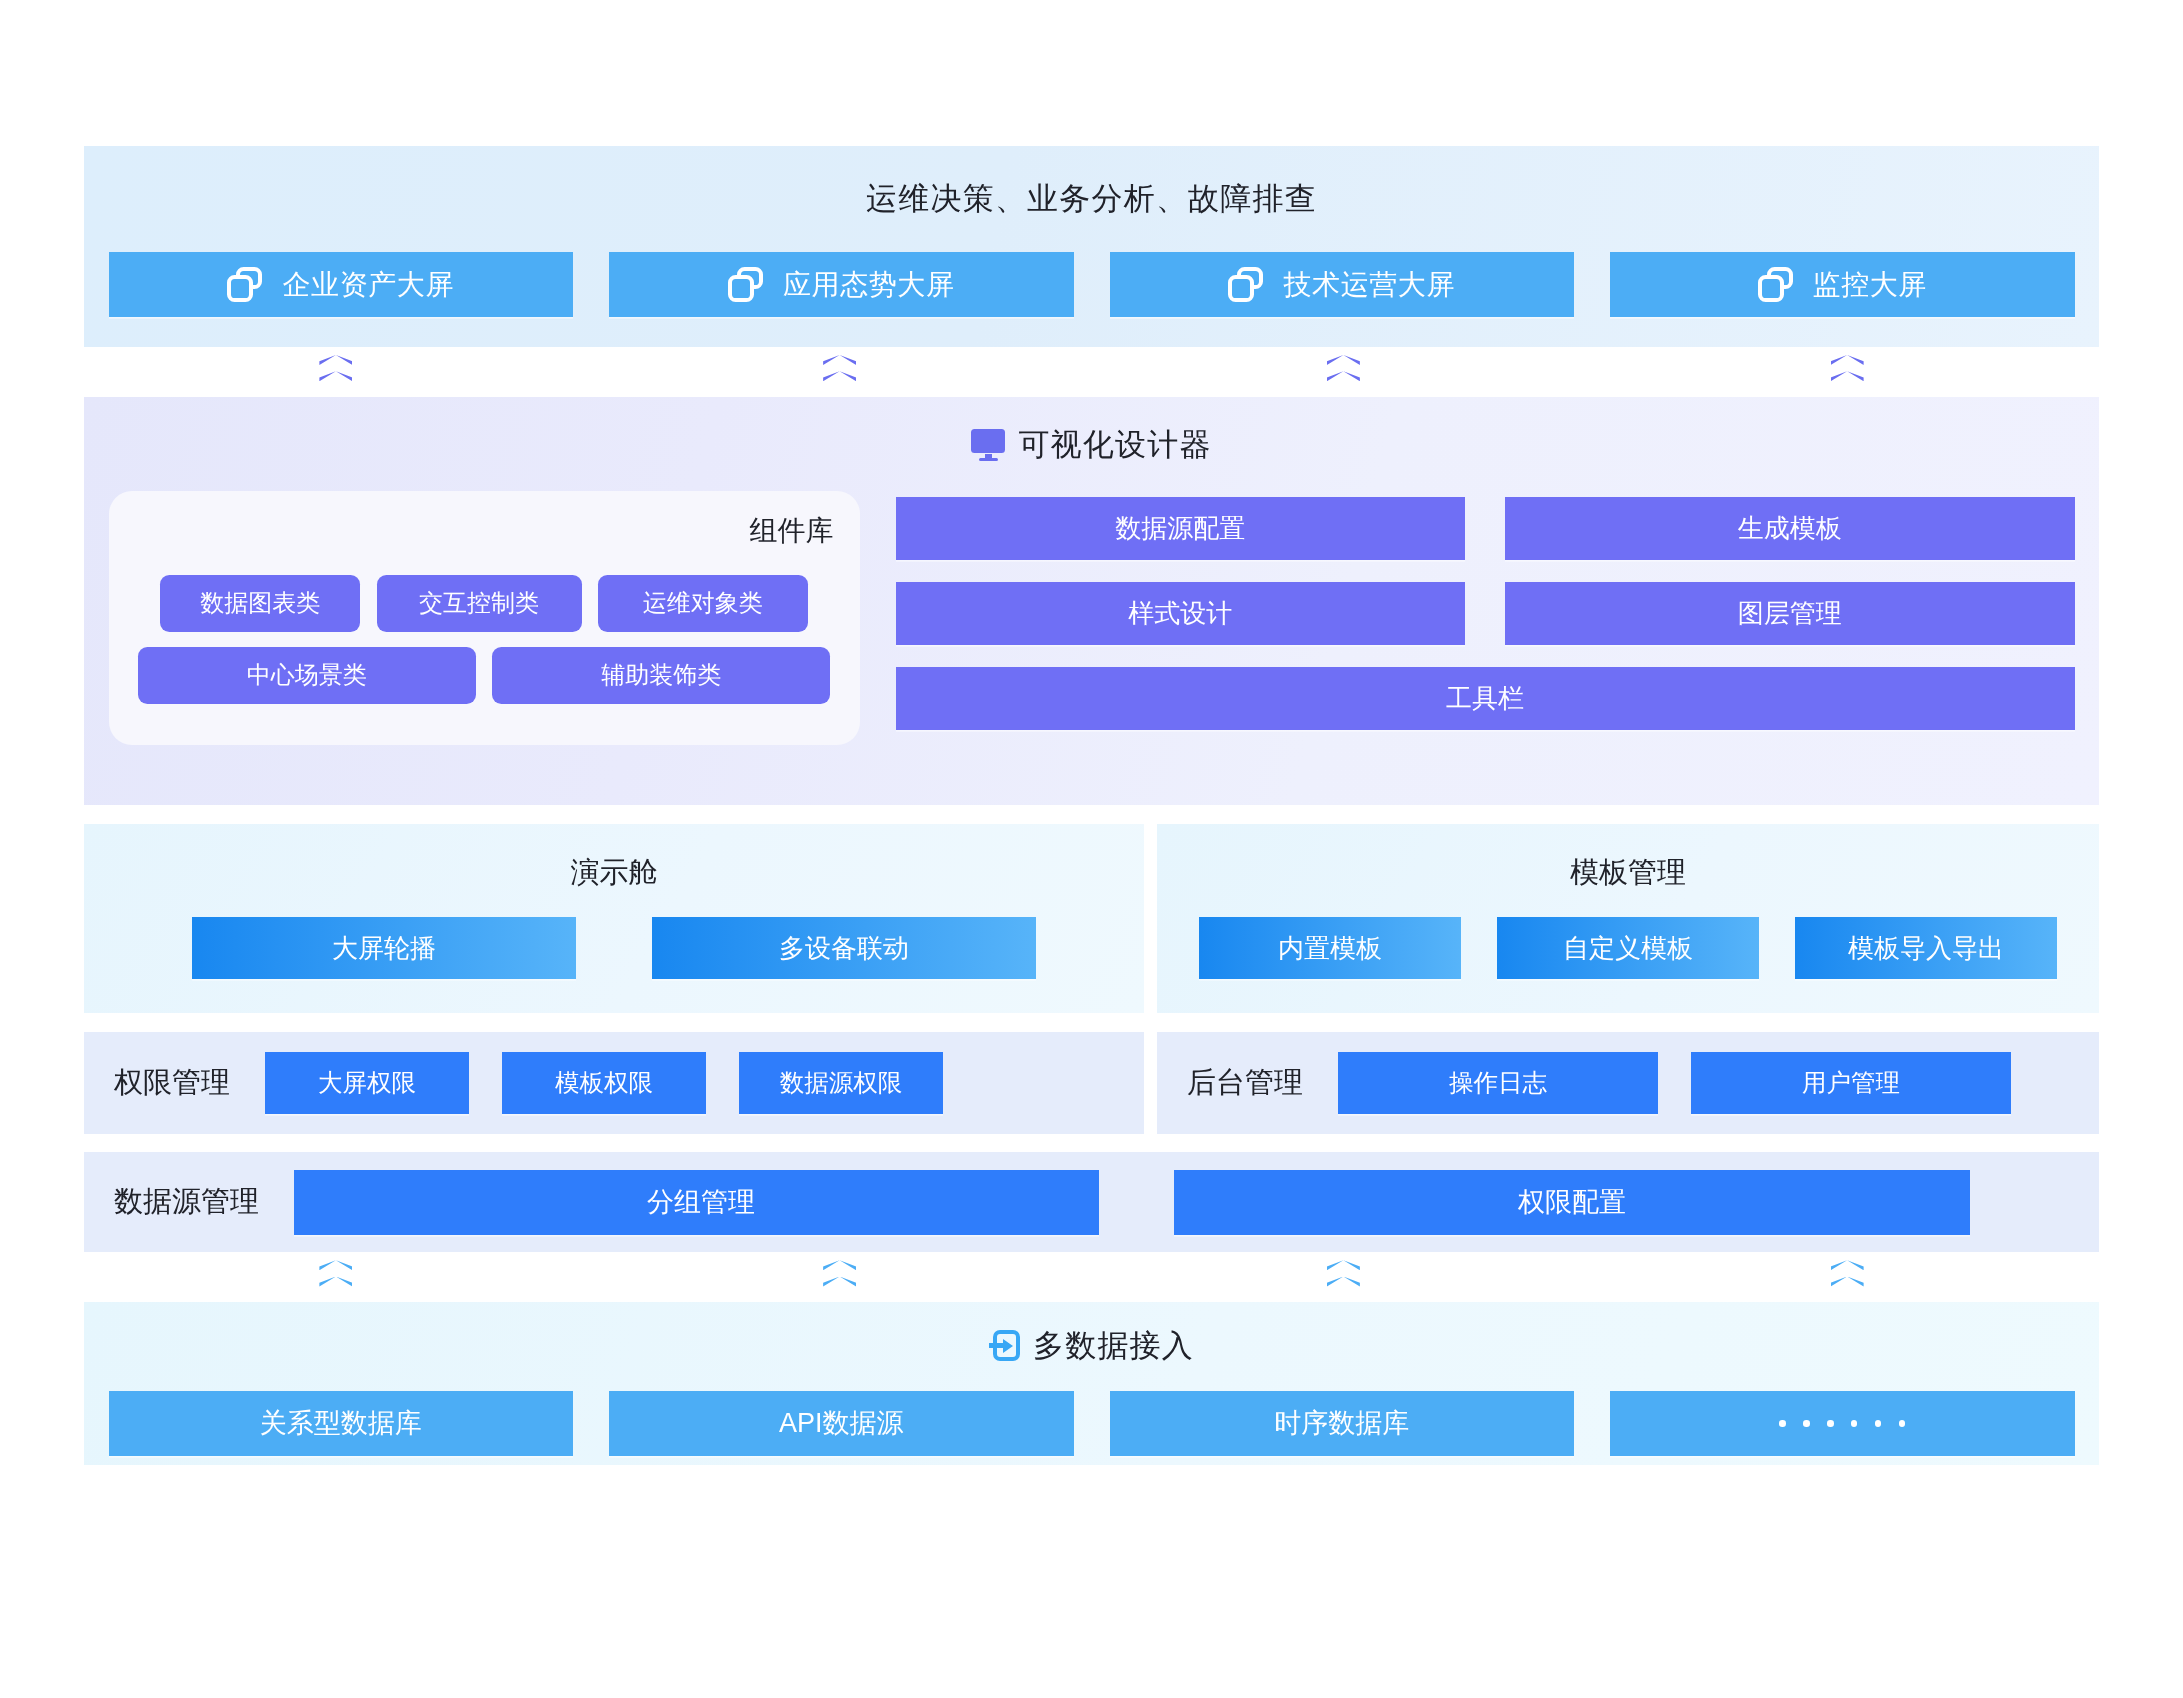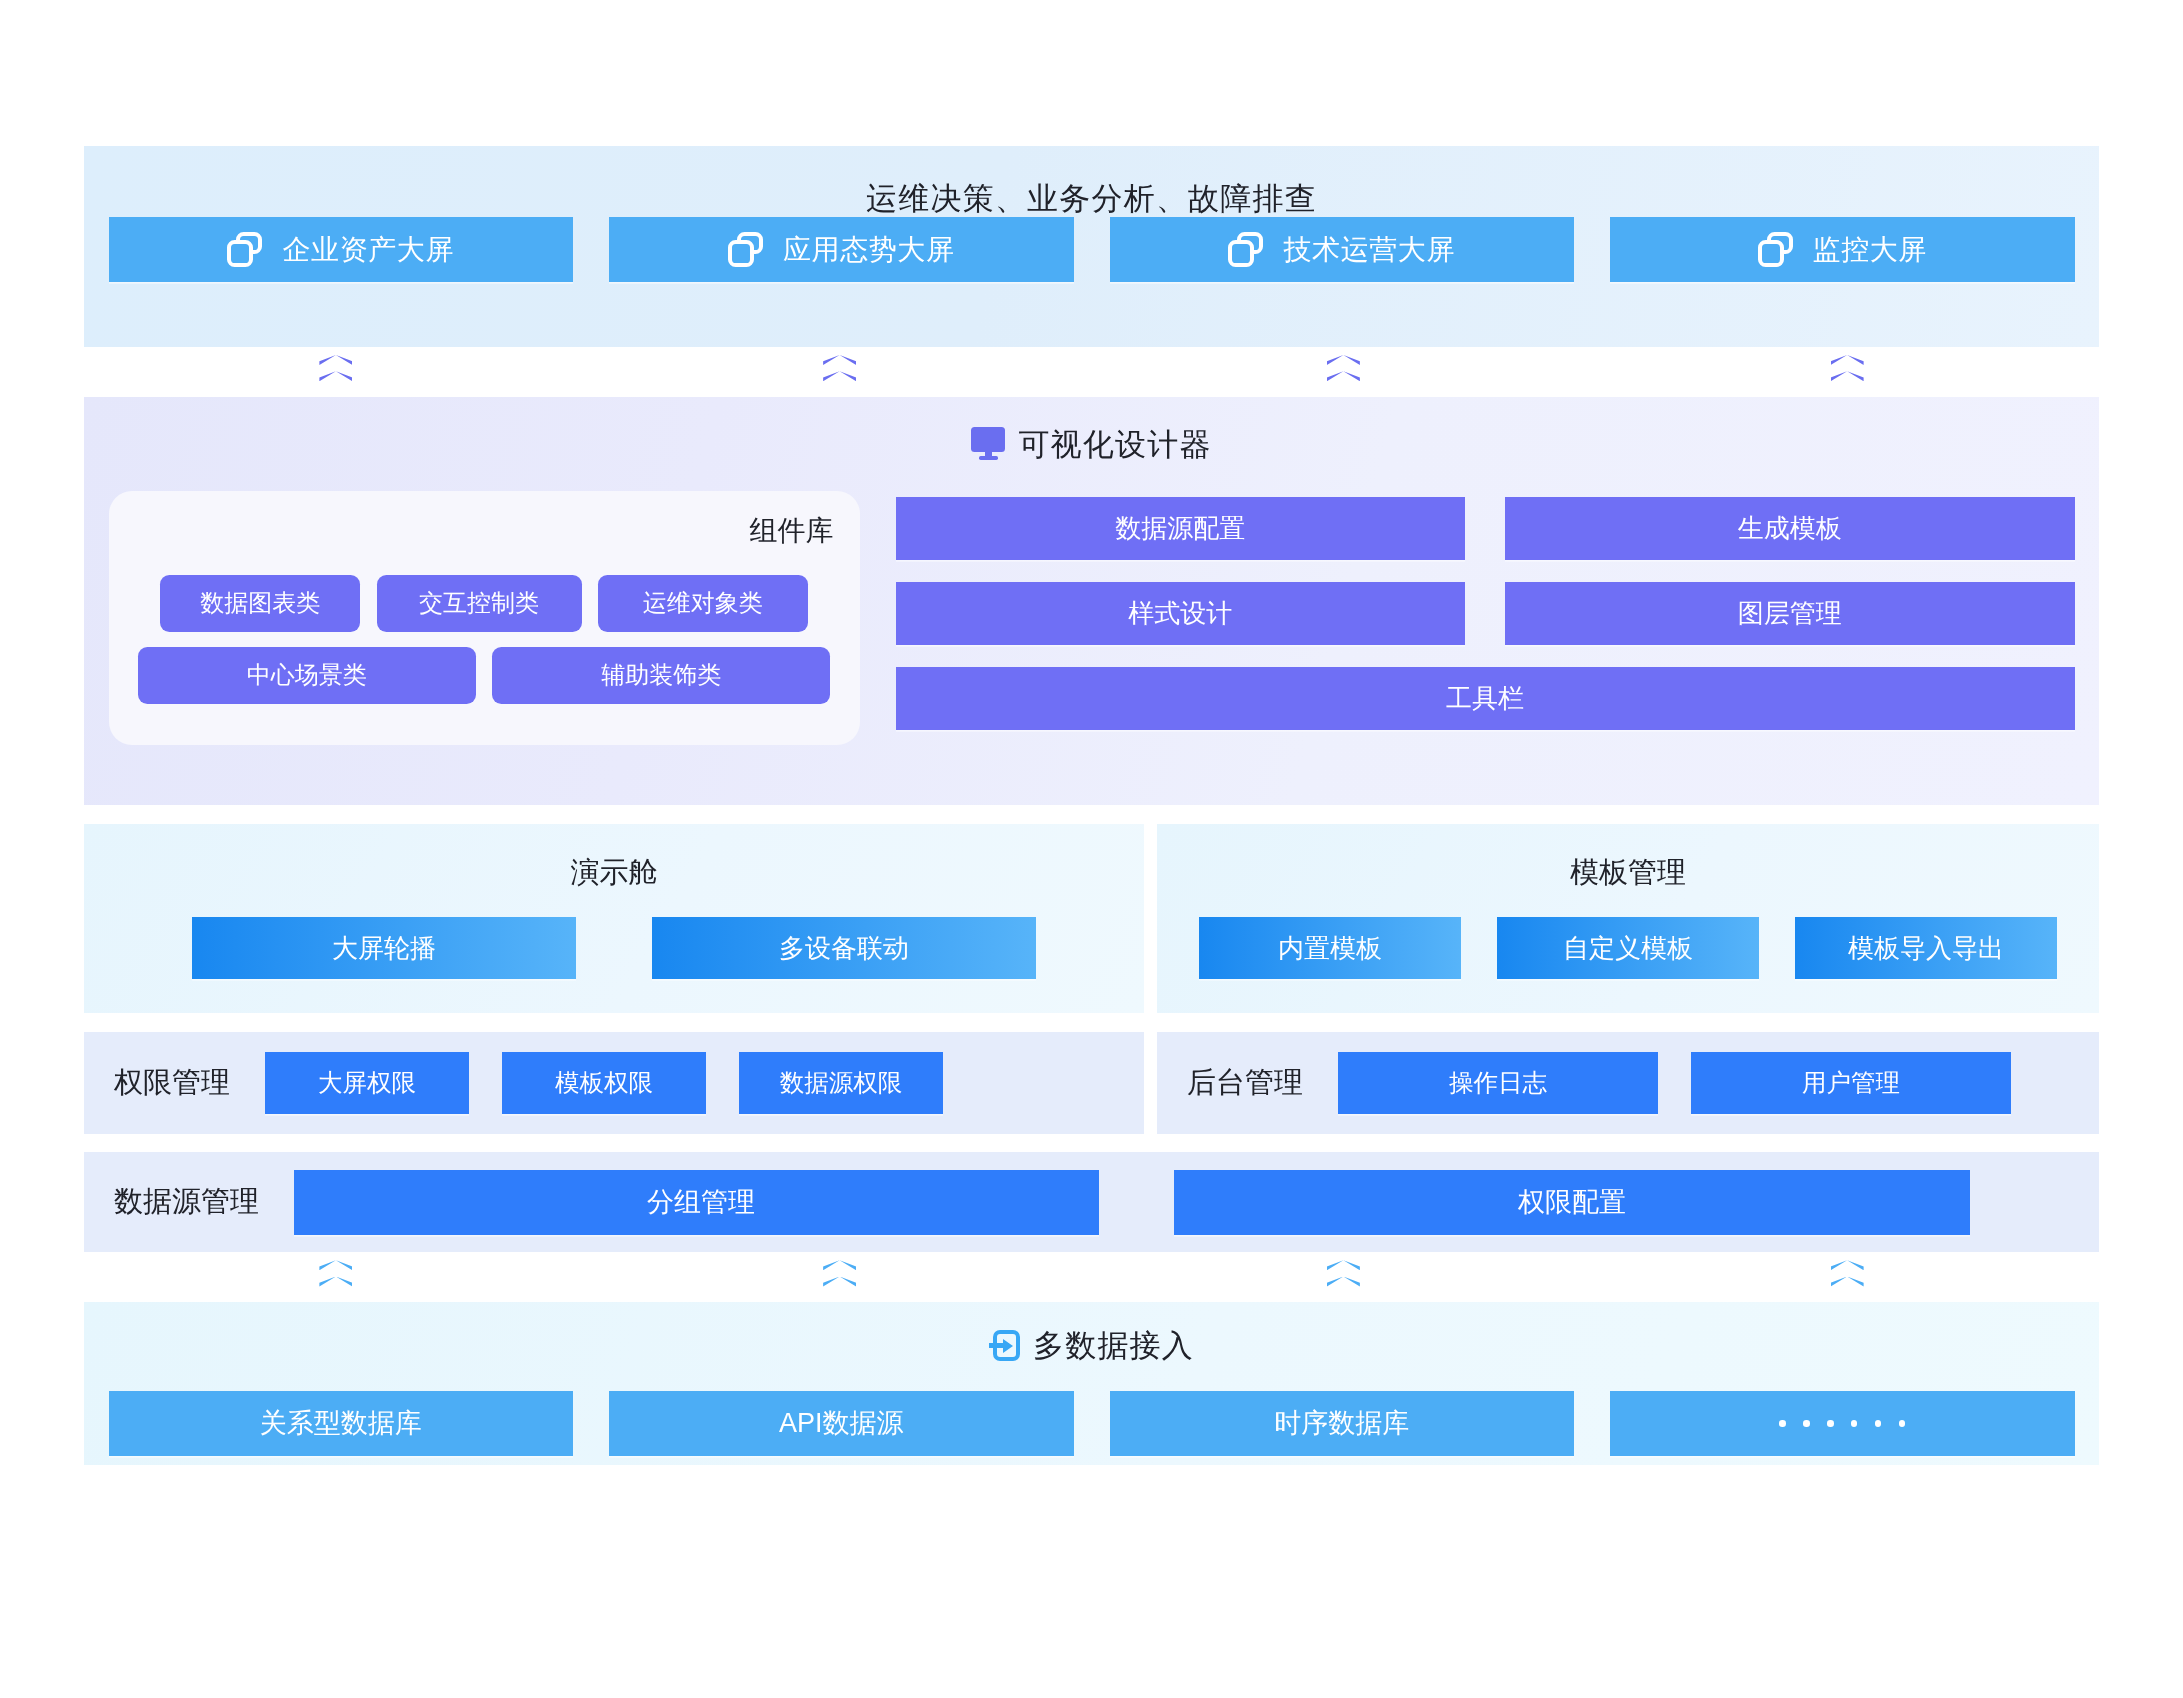--- a/index.html
+++ b/index.html
@@ -41,20 +41,21 @@
 
   
   .layer-apps {
     background: linear-gradient(100deg, #ddeefc 0%, #dfeefb 45%, #e8f3fd 100%);
     height: 201px;
     padding: 34px 24.5px 0 24.5px;
   }
   .apps-row {
     display: flex;
     gap: 36px;
+    margin-top: 35px;
   }
   .app-btn {
     flex: 1 1 0;
     height: 65px;
     background: #4cadf5;
     display: flex;
     align-items: center;
     justify-content: center;
     gap: 20px;
     box-shadow: 0 1.7px 0 rgba(255,255,255,.55);
@@ -119,20 +120,21 @@
   .chev-blue   { color: #4cadf5; }
 
   
   .layer-designer {
     background: linear-gradient(105deg, #e5e7fb 0%, #e9eafc 30%, #eef0fd 62%, #f0f1fe 100%);
     height: 408px;
     padding: 29px 24.5px 0 24.5px;
   }
   .designer-head {
     display: flex;
+    align-items: center;
     justify-content: center;
     gap: 13px;
   }
   .ico-monitor {
     width: 34px;
     height: 34px;
     position: relative;
     flex: 0 0 auto;
   }
   .ico-monitor .scr {

